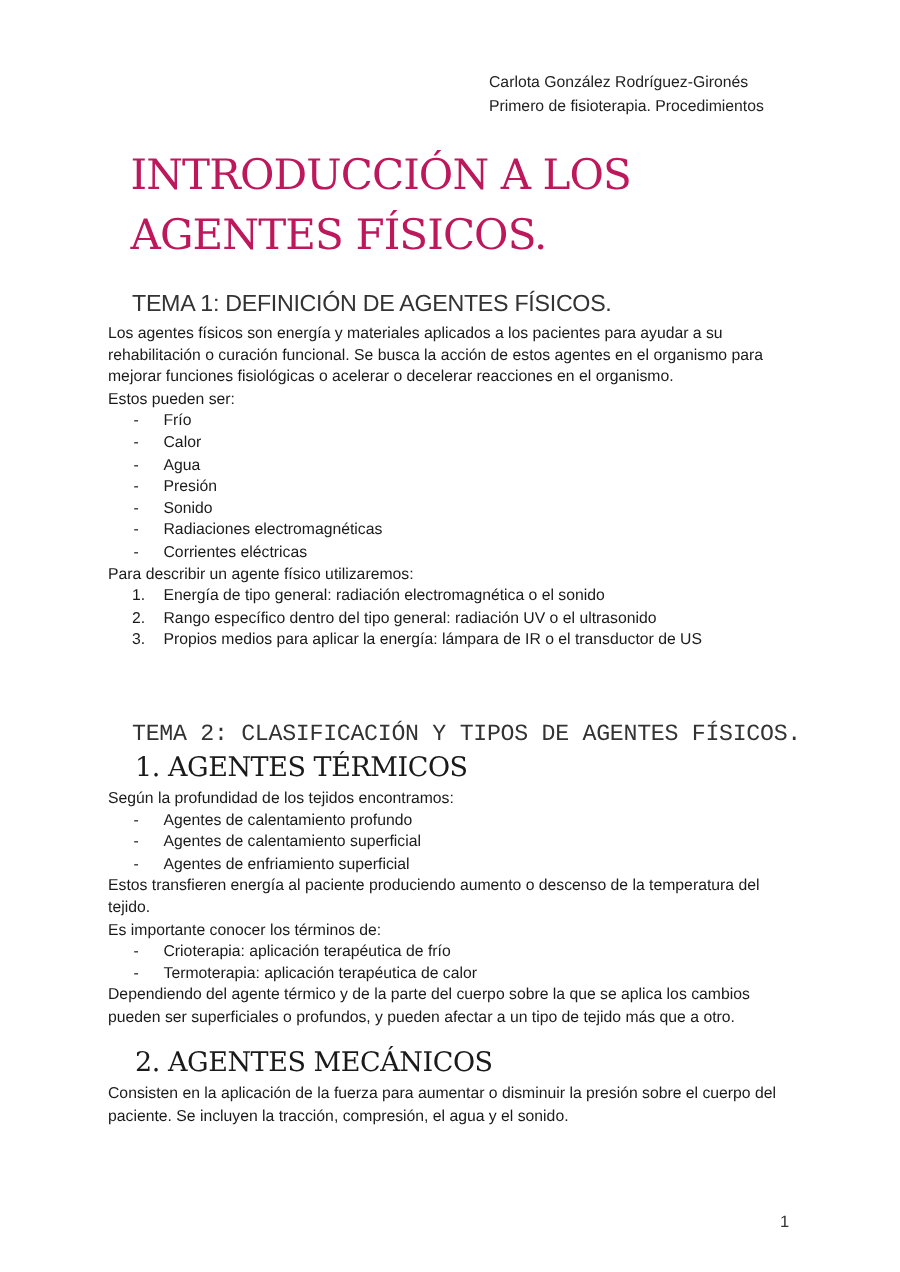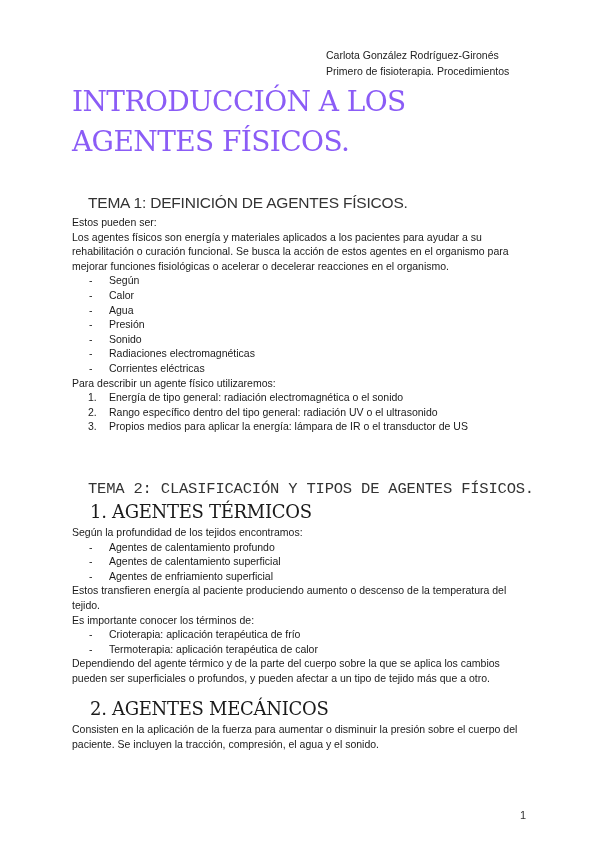--- a/index.html
+++ b/index.html
@@ -9,21 +9,21 @@
       font-family: "Liberation Sans", sans-serif;
     }
     .page { position: absolute; left: 0; top: 12px; width: 600px; height: 844px; background: #fff; }
     .header {
       position: absolute; left: 326px; top: 35px;
       font-size: 10.5px; line-height: 16px; color: #222;
     }
     .title {
       position: absolute; left: 72px; top: 70px; width: 480px;
       font-family: "DejaVu Serif", "Liberation Serif", serif;
-      font-size: 28px; line-height: 40px; color: #8b5cf6; margin: 0; font-weight: normal;
+      font-size: 28px; line-height: 40px; color: #be185d; margin: 15px; font-weight: normal;
       letter-spacing: -0.6px;
     }
     .tema {
       position: absolute; left: 72px;
       font-size: 15.5px; color: #333; margin: 16px; font-weight: normal; letter-spacing: -0.2px;
     }
     .tema1 { top: 166px; }
     .tema2 { top: 452px; font-family: Liberation Mono, monospace; }
     .body-text {
       position: absolute; left: 72px; width: 460px;
@@ -53,24 +53,24 @@
   <div class="header">
     <div>Carlota González Rodríguez-Gironés</div>
     <div>Primero de fisioterapia. Procedimientos</div>
   </div>
 
   <h1 class="title">INTRODUCCIÓN A LOS AGENTES FÍSICOS.</h1>
 
   <h2 class="tema tema1">TEMA 1: DEFINICIÓN DE AGENTES FÍSICOS.</h2>
 
   <div class="body-text p1">
+    <div>Los agentes físicos son energía y materiales aplicados a los pacientes para ayudar a su rehabilitación o curación funcional. Se busca la acción de estos agentes en el organismo para mejorar funciones fisiológicas o acelerar o decelerar reacciones en el organismo.</div>
     <div>Estos pueden ser:</div>
-    <div>Los agentes físicos son energía y materiales aplicados a los pacientes para ayudar a su rehabilitación o curación funcional. Se busca la acción de estos agentes en el organismo para mejorar funciones fisiológicas o acelerar o decelerar reacciones en el organismo.</div>
     <ul class="list">
-      <li><span class="bullet">-</span><span>Según</span></li>
+      <li><span class="bullet">-</span><span>Frío</span></li>
       <li><span class="bullet">-</span><span>Calor</span></li>
       <li><span class="bullet">-</span><span>Agua</span></li>
       <li><span class="bullet">-</span><span>Presión</span></li>
       <li><span class="bullet">-</span><span>Sonido</span></li>
       <li><span class="bullet">-</span><span>Radiaciones electromagnéticas</span></li>
       <li><span class="bullet">-</span><span>Corrientes eléctricas</span></li>
     </ul>
     <div>Para describir un agente físico utilizaremos:</div>
     <ol class="list">
       <li><span class="num">1.</span><span>Energía de tipo general: radiación electromagnética o el sonido</span></li>

